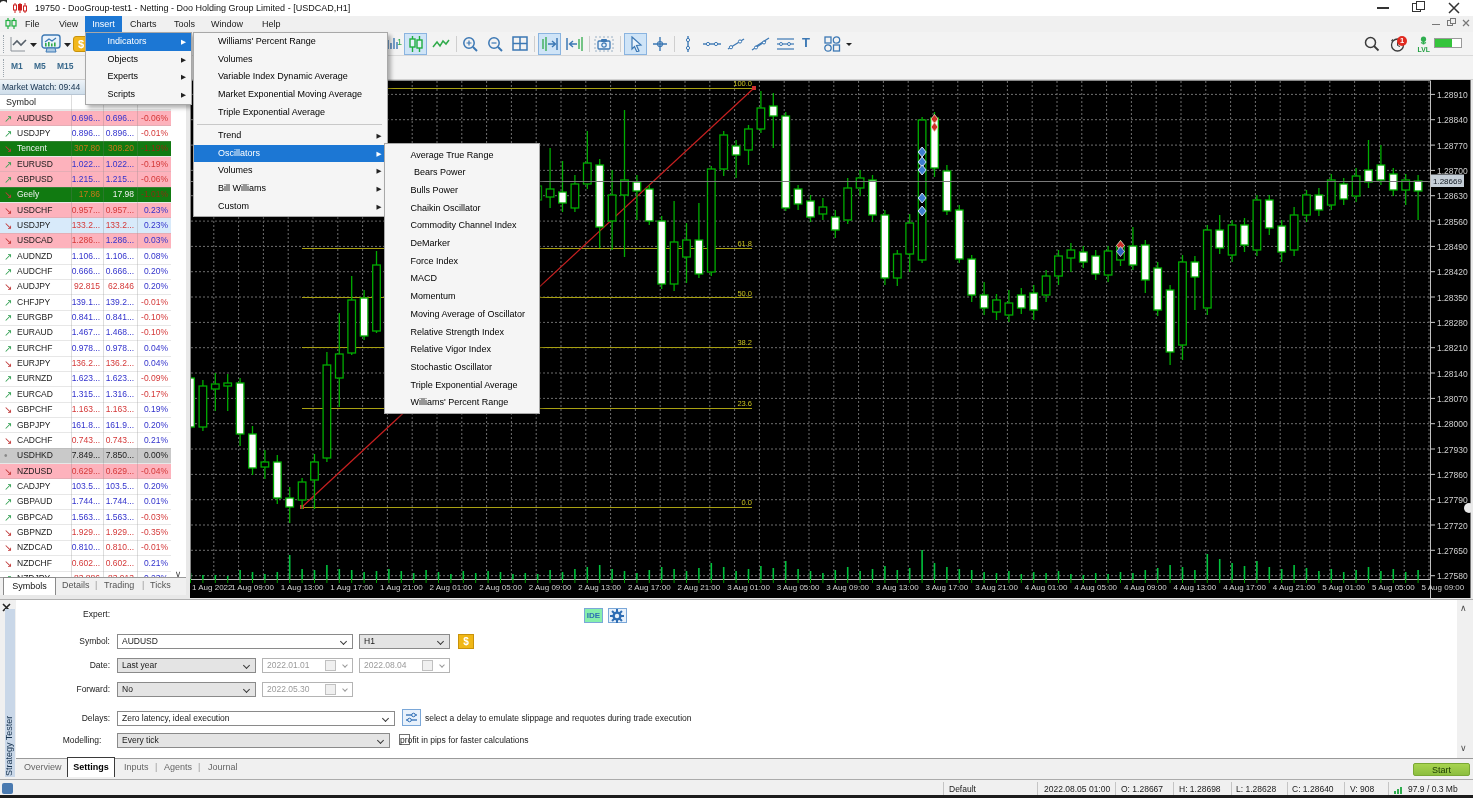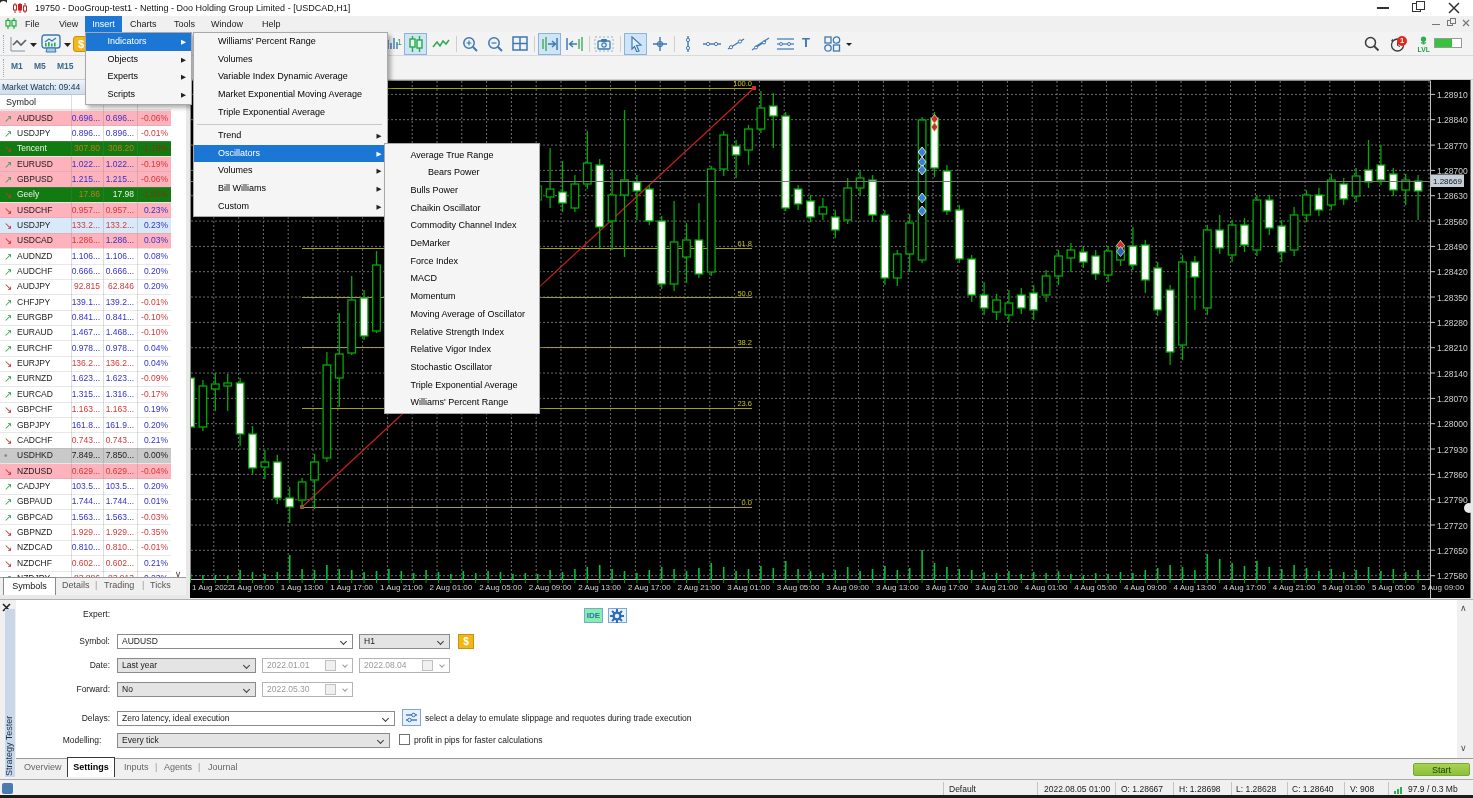--- a/index.html
+++ b/index.html
@@ -1110,21 +1110,21 @@
         <line x1="0" y1="3" x2="11" y2="3"></line>
         <line x1="0" y1="8" x2="11" y2="8"></line>
       </g>
       <circle cx="7.5" cy="3" r="1.8" fill="#e8f1fb" stroke="#2e6db4"></circle>
       <circle cx="3.5" cy="8" r="1.8" fill="#e8f1fb" stroke="#2e6db4"></circle>
     </svg>
     <span style="position:absolute;left:425px;top:113px;color:#1a1a1a">select a delay to emulate slippage and requotes during trade execution</span>
     <span style="position:absolute;left:54px;top:135px;width:56px;text-align:center;color:#1a1a1a">Modelling:</span>
     <div style="position:absolute;left:117px;top:133px;width:273px;height:15px;background:#e4e4e4;border:1px solid #8a8a8a;font-size:8.5px;color:#1a1a1a;line-height:13px"><span style="margin-left:4px">Every tick</span><span style="position:absolute;right:6px;top:3.5px;width:5px;height:5px;border-right:1.3px solid #3a3a3a;border-bottom:1.3px solid #3a3a3a;transform:rotate(45deg)"></span></div>
     <div style="position:absolute;left:399px;top:134px;width:11px;height:11px;background:#fff;border:1px solid #707070"></div>
-    <span style="position:absolute;left:414px;top:135px;color:#1a1a1a">profit in pips for faster calculations</span>
+    <span style="position:absolute;left:400px;top:135px;color:#1a1a1a">profit in pips for faster calculations</span>
     <div style="position:absolute;left:16px;top:158px;width:1457px;height:19px;background:#f0f0f0;border-top:1px solid #9a9a9a;color:#666;font-size:9px">
       <span style="position:absolute;left:8px;top:3px">Overview</span>
       <div style="position:absolute;left:51px;top:-2px;width:48px;height:20px;background:#fff;border:1.5px solid #3a3a3a;border-bottom:none;color:#000;font-weight:bold;text-align:center;line-height:19px">Settings</div>
       <span style="position:absolute;left:108px;top:3px">Inputs</span>
       <span style="position:absolute;left:139px;top:3px;color:#999">|</span>
       <span style="position:absolute;left:148px;top:3px">Agents</span>
       <span style="position:absolute;left:182px;top:3px;color:#999">|</span>
       <span style="position:absolute;left:192px;top:3px">Journal</span>
       <div style="position:absolute;left:1397px;top:4px;width:57px;height:13px;background:linear-gradient(#a8d44f,#8cbe3f);border:1px solid #7aa834;border-radius:2px;color:#1a3a00;text-align:center;line-height:12px;font-size:9px">Start</div>
     </div>
@@ -1143,21 +1143,21 @@
     <div style="position:absolute;left:0;top:71.3px;width:193px;height:17.7px;color:#000;line-height:17.7px"><span style="margin-left:24.5px">Triple Exponential Average</span></div>
     <div style="position:absolute;left:3px;top:91.5px;width:185px;height:1px;background:#c8c8c8"></div>
     <div style="position:absolute;left:0;top:94.5px;width:193px;height:17.7px;color:#000;line-height:17.7px"><span style="margin-left:24.5px">Trend</span><span style="position:absolute;right:5px;font-size:6.5px;color:#222">▶</span></div>
     <div style="position:absolute;left:0;top:112.2px;width:193px;height:17.7px;background:#1c77d4;color:#fff;line-height:17.7px"><span style="margin-left:24.5px">Oscillators</span><span style="position:absolute;right:5px;font-size:6.5px">▶</span></div>
     <div style="position:absolute;left:0;top:129.9px;width:193px;height:17.7px;color:#000;line-height:17.7px"><span style="margin-left:24.5px">Volumes</span><span style="position:absolute;right:5px;font-size:6.5px;color:#222">▶</span></div>
     <div style="position:absolute;left:0;top:147.6px;width:193px;height:17.7px;color:#000;line-height:17.7px"><span style="margin-left:24.5px">Bill Williams</span><span style="position:absolute;right:5px;font-size:6.5px;color:#222">▶</span></div>
     <div style="position:absolute;left:0;top:165.3px;width:193px;height:17.7px;color:#000;line-height:17.7px"><span style="margin-left:24.5px">Custom</span><span style="position:absolute;right:5px;font-size:6.5px;color:#222">▶</span></div>
   </div>
 <div style="position:absolute;left:384px;top:143px;width:156px;height:271px;background:#f5f5f5;border:1px solid #a8a8a8;box-shadow:3px 3px 4px rgba(0,0,0,0.3);z-index:42;font-size:9px;white-space:nowrap">
     <div style="position:absolute;left:0;top:2.5px;width:154px;height:17.7px;color:#000;line-height:17.7px"><span style="margin-left:25.5px">Average True Range</span></div>
-    <div style="position:absolute;left:0;top:20.2px;width:154px;height:17.7px;color:#000;line-height:17.7px"><span style="margin-left:43px">Bears Power</span></div>
+    <div style="position:absolute;left:0;top:20.2px;width:154px;height:17.7px;color:#000;line-height:17.7px"><span style="margin-left:29px">Bears Power</span></div>
     <div style="position:absolute;left:0;top:37.9px;width:154px;height:17.7px;color:#000;line-height:17.7px"><span style="margin-left:25.5px">Bulls Power</span></div>
     <div style="position:absolute;left:0;top:55.6px;width:154px;height:17.7px;color:#000;line-height:17.7px"><span style="margin-left:25.5px">Chaikin Oscillator</span></div>
     <div style="position:absolute;left:0;top:73.3px;width:154px;height:17.7px;color:#000;line-height:17.7px"><span style="margin-left:25.5px">Commodity Channel Index</span></div>
     <div style="position:absolute;left:0;top:91.0px;width:154px;height:17.7px;color:#000;line-height:17.7px"><span style="margin-left:25.5px">DeMarker</span></div>
     <div style="position:absolute;left:0;top:108.7px;width:154px;height:17.7px;color:#000;line-height:17.7px"><span style="margin-left:25.5px">Force Index</span></div>
     <div style="position:absolute;left:0;top:126.4px;width:154px;height:17.7px;color:#000;line-height:17.7px"><span style="margin-left:25.5px">MACD</span></div>
     <div style="position:absolute;left:0;top:144.1px;width:154px;height:17.7px;color:#000;line-height:17.7px"><span style="margin-left:25.5px">Momentum</span></div>
     <div style="position:absolute;left:0;top:161.8px;width:154px;height:17.7px;color:#000;line-height:17.7px"><span style="margin-left:25.5px">Moving Average of Oscillator</span></div>
     <div style="position:absolute;left:0;top:179.5px;width:154px;height:17.7px;color:#000;line-height:17.7px"><span style="margin-left:25.5px">Relative Strength Index</span></div>
     <div style="position:absolute;left:0;top:197.2px;width:154px;height:17.7px;color:#000;line-height:17.7px"><span style="margin-left:25.5px">Relative Vigor Index</span></div>

